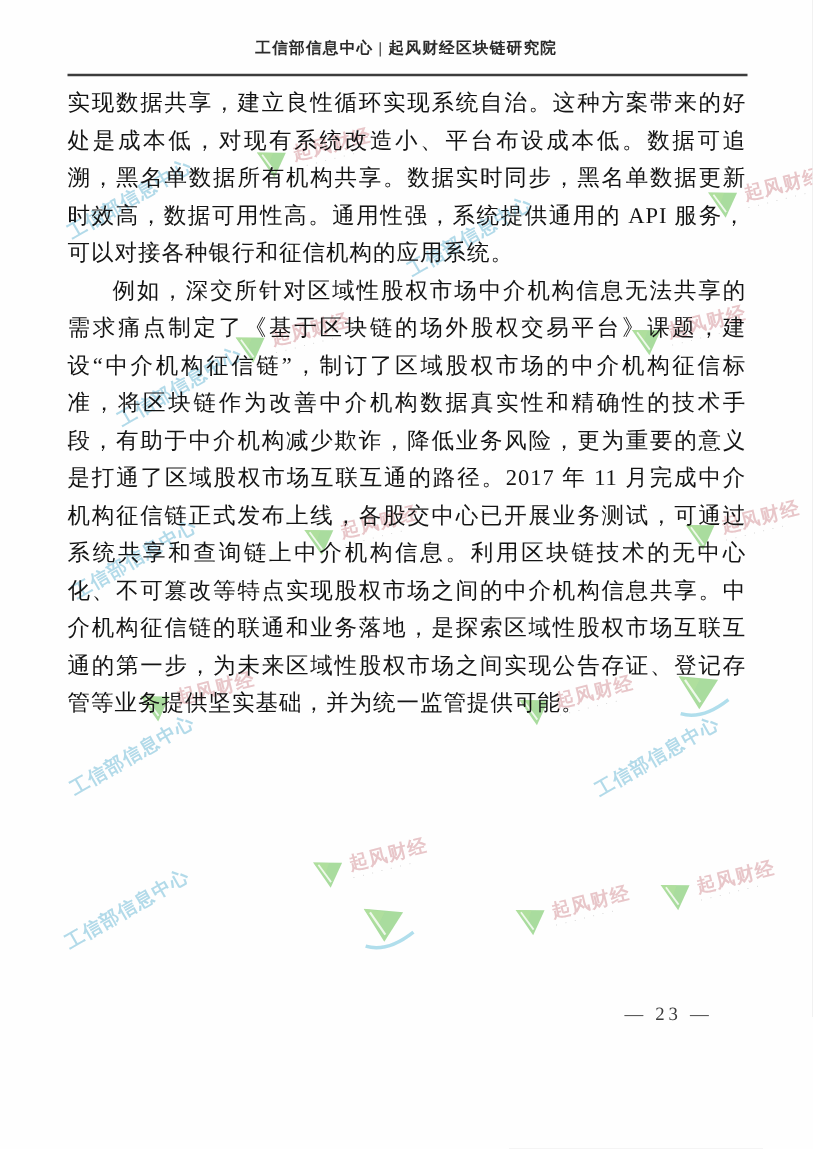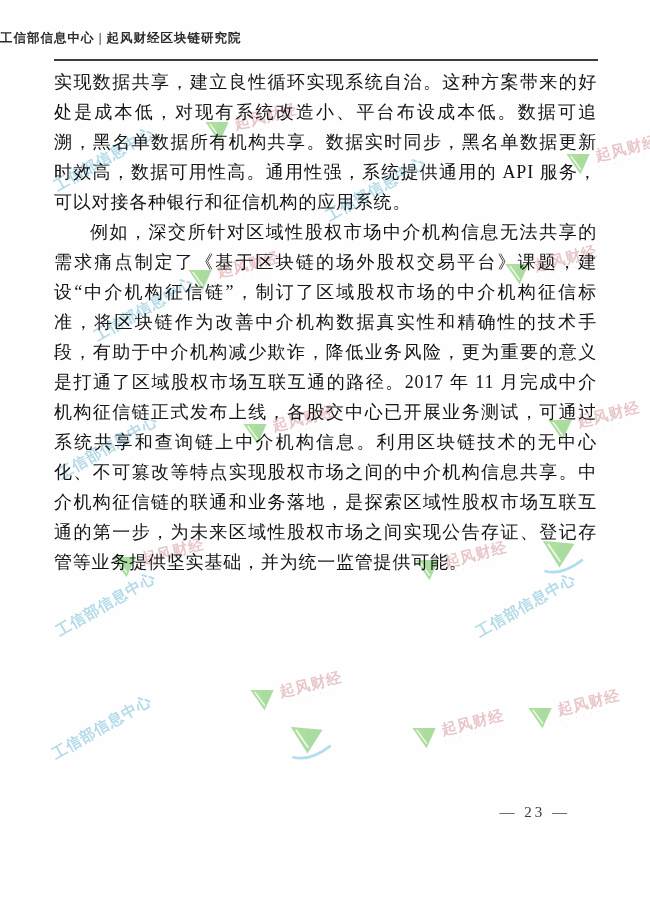--- a/index.html
+++ b/index.html
@@ -6,21 +6,21 @@
   .page{
     position:relative;
     width:650px;height:919px;
     background:#fefefe;
     overflow:hidden;
     font-family:"Liberation Serif","DejaVu Serif",serif;
   }
   
   .header-title{
     position:absolute;top:30px;left:0;width:100%;
-    text-align:left;
+    text-align:center;
     font-size:12.5px;font-weight:bold;color:#2b2b2b;
     letter-spacing:1px;
   }
   .header-rule{
     position:absolute;top:59px;left:54px;right:52px;
     border-top:2px solid #3c3c3c;height:0;
   }
   
   .body-text{
     position:absolute;top:67px;left:54px;right:53px;

